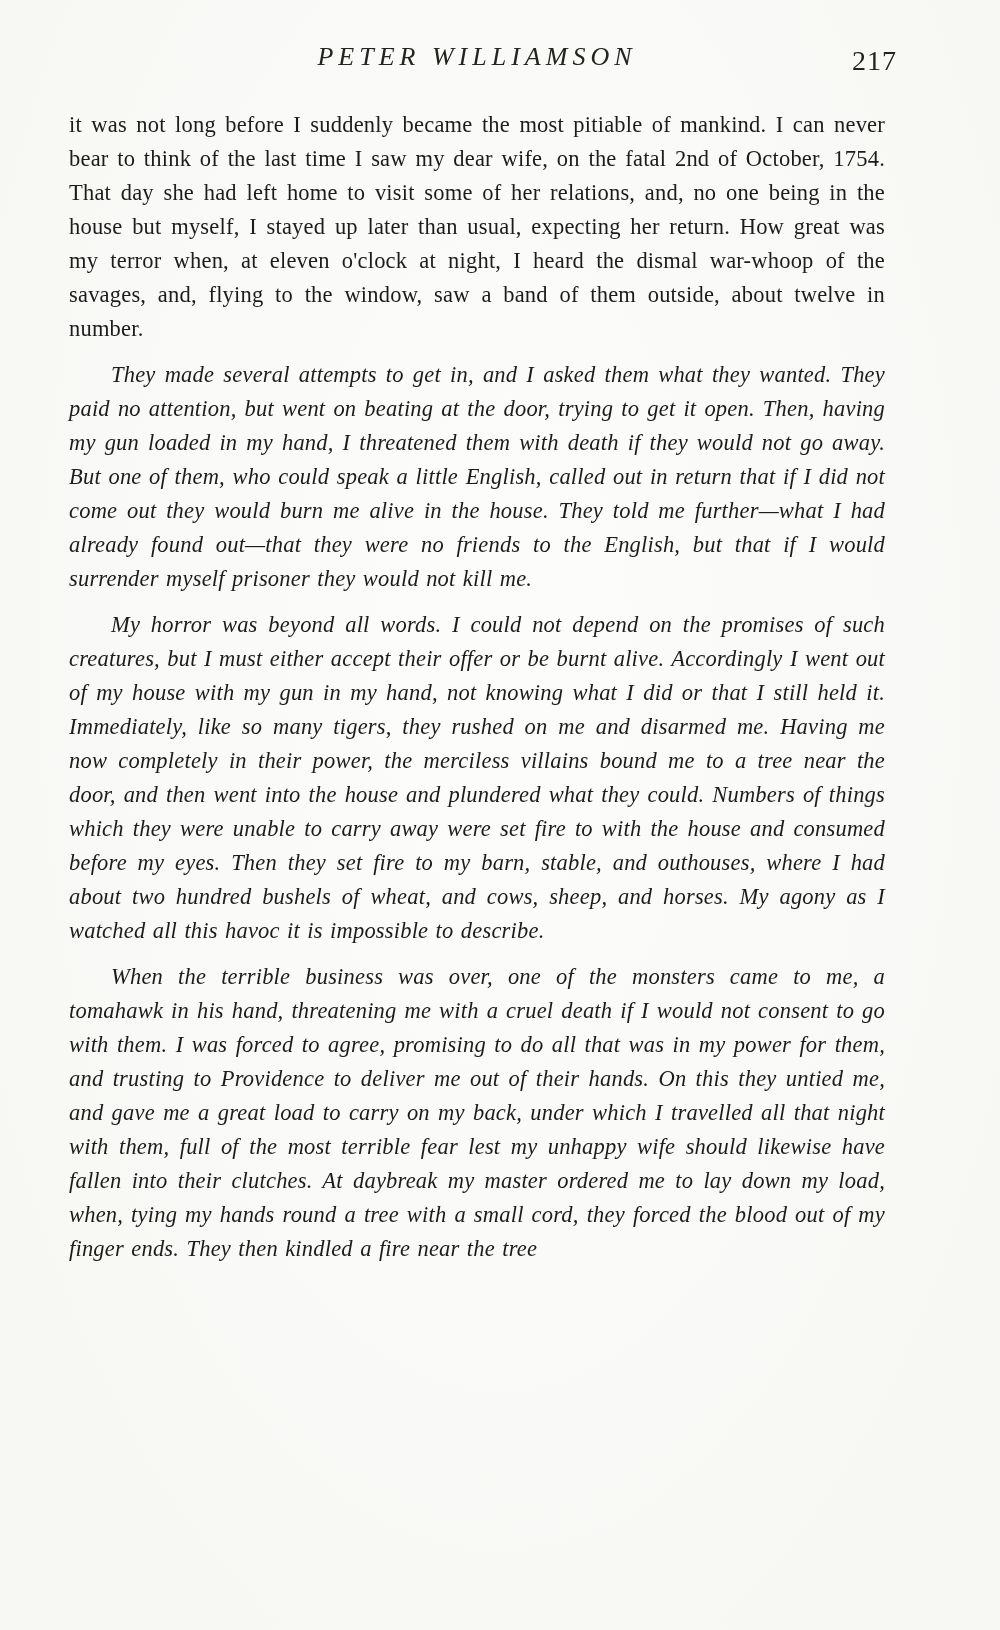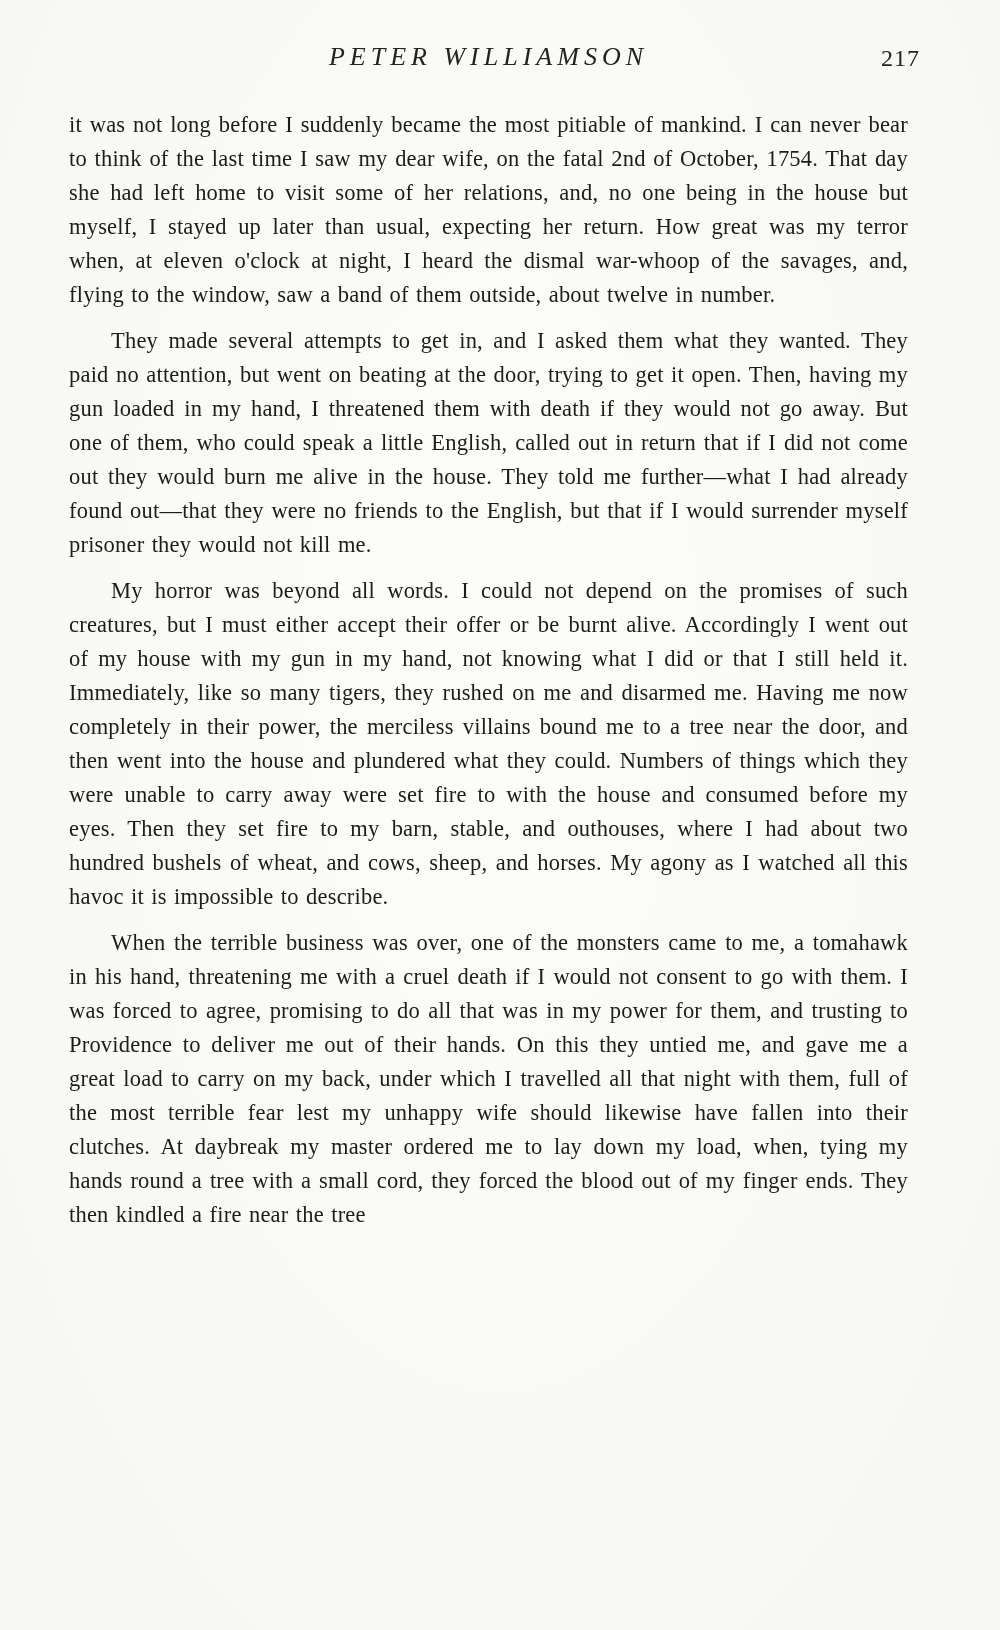--- a/index.html
+++ b/index.html
@@ -8,21 +8,21 @@
     width: 1000px;
     height: 1630px;
     background: #fafaf7;
     font-family: "Liberation Serif", "DejaVu Serif", serif;
     color: #1d1c1a;
     overflow: hidden;
   }
   .book-page {
     width: 1000px;
     height: 1630px;
-    padding: 42px 80px 30px 57px;
+    padding: 42px 103px 30px 57px;
     background:
       radial-gradient(ellipse at 50% 40%, rgba(255,255,255,0.5), rgba(0,0,0,0.015)),
       #fafaf7;
   }
   .running-header {
     position: relative;
     height: 36px;
     margin-bottom: 30px;
   }
   .page-title {
@@ -32,35 +32,36 @@
     font-style: italic;
     font-size: 26px;
     letter-spacing: 5px;
     color: #24231f;
     white-space: nowrap;
   }
   .page-number {
     position: absolute;
     right: 0;
     top: 3px;
-    font-size: 24px;
+    font-size: 28px;
     letter-spacing: 1px;
     color: #24231f;
   }
   .body-text p {
     margin: 12px;
     font-size: 22.5px;
     line-height: 34px;
     text-align: justify;
     letter-spacing: 0.2px;
     word-spacing: 1.5px;
     color: #1d1c1a;
   }
   .body-text p.indent {
     text-indent: 42px;
+    font-style: italic;
   }
 </style>
 </head>
 <body>
 
 <div class="book-page">
 
   <div class="running-header">
     <div class="page-title">PETER WILLIAMSON</div>
     <div class="page-number">217</div>

